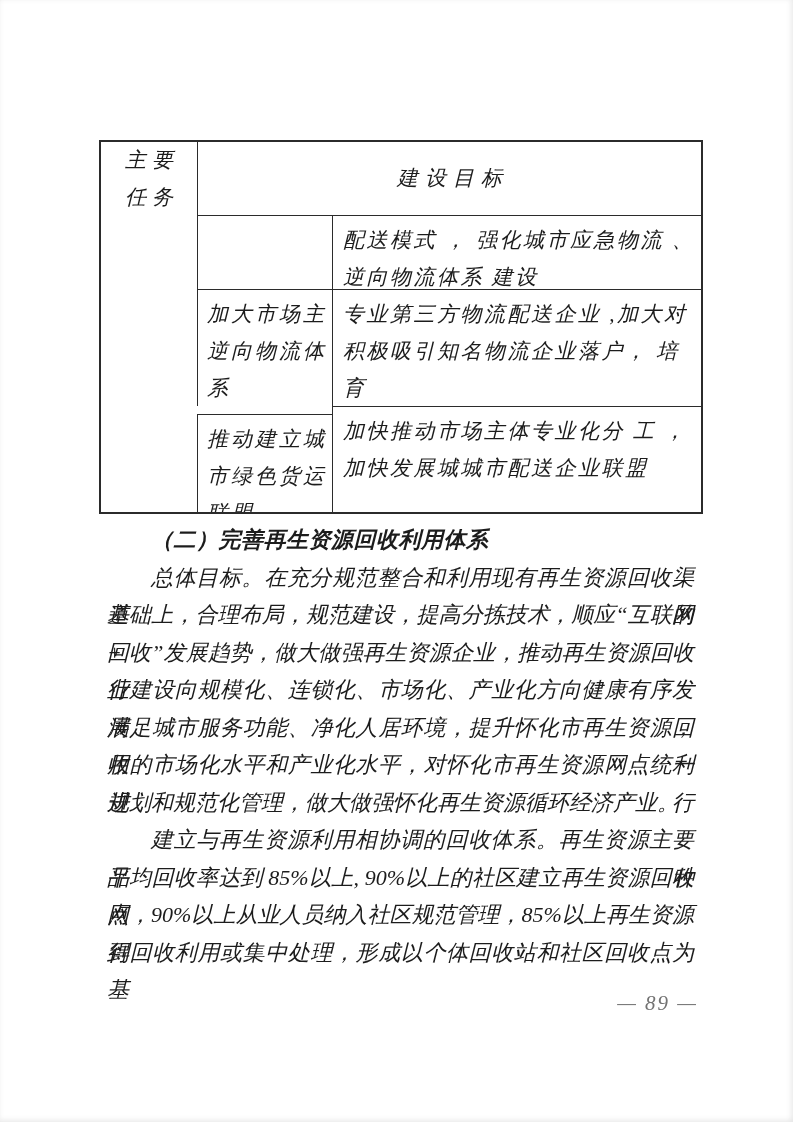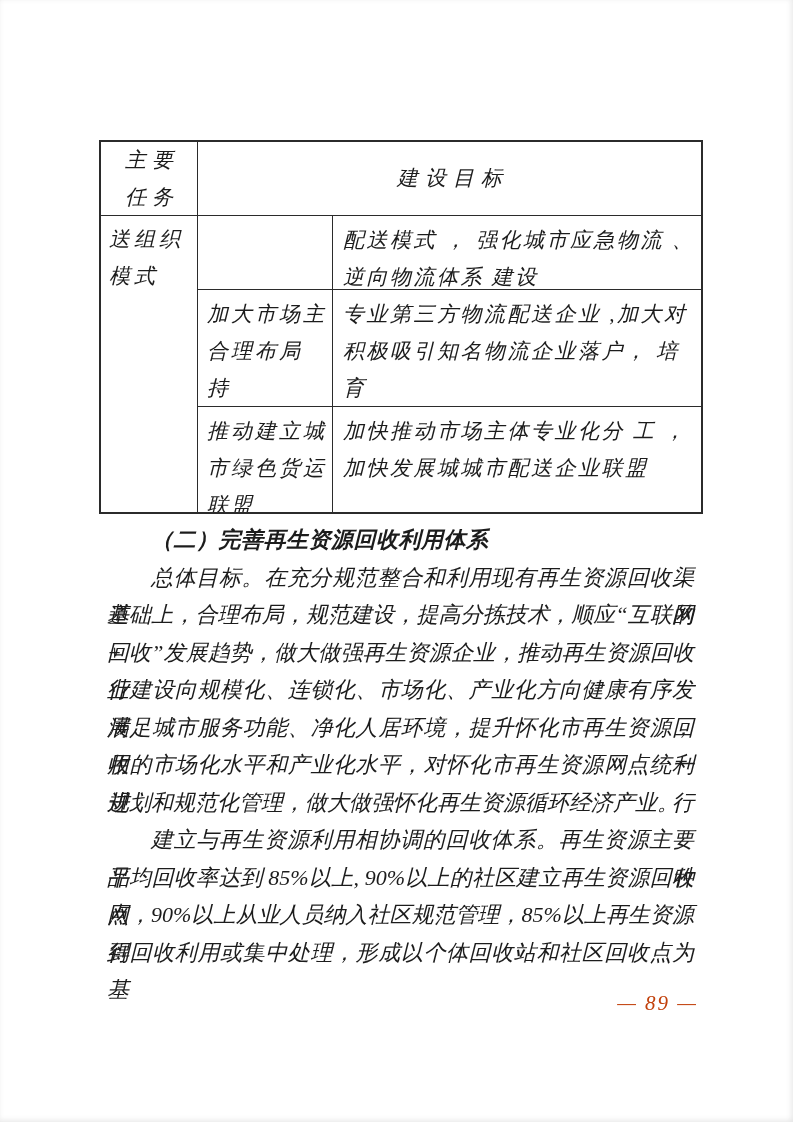--- a/index.html
+++ b/index.html
@@ -63,21 +63,21 @@
   .task-merged {
     grid-column: 1;
     grid-row: 2 / 5;
     padding: 5px 4px 0 8px;
     letter-spacing: 4px;
   }
   .sub-r1 { grid-column: 2; grid-row: 2; }
   .goal-r1 { grid-column: 3; grid-row: 2; }
   .sub-r2 { grid-column: 2; grid-row: 3; }
   .goal-r2 { grid-column: 3; grid-row: 3; }
-  .sub-r3 { grid-column: 2; grid-row: 4; }
+  .sub-r3 { grid-column: 2; grid-row: 4; margin-top: 8px; }
   .goal-r3 { grid-column: 3; grid-row: 4; }
   .sub-cell { padding: 6px 4px 0 9px; letter-spacing: 3px; }
   .goal-cell { padding: 6px 4px 0 10px; letter-spacing: 2.5px; }
 
   
   .content {
     position: absolute;
     left: 107px;
     top: 521px;
     width: 587px;
@@ -103,54 +103,50 @@
   .page-number {
     position: absolute;
     top: 990px;
     left: 540px;
     width: 158px;
     height: 26px;
     line-height: 26px;
     text-align: right;
     font-size: 21px;
     letter-spacing: 2px;
-    color: #c2410c;
+    color: #737373;
   }
 </style>
 </head>
 <body>
 
 <div class="page">
 
   <div class="doc-table">
 
     <div class="cell hdr-task">
       <div>主要</div>
       <div>任务</div>
     </div>
 
     <div class="cell hdr-goal bl">
       <span>建设目标</span>
     </div>
 
-    <div class="cell task-merged bt">
-      <div>送组织</div>
-      <div>模式</div>
-    </div>
 
     <div class="cell sub-cell sub-r1 bl bt"></div>
 
     <div class="cell goal-cell goal-r1 bl bt">
       <div>配送模式 ， 强化城市应急物流 、</div>
       <div>逆向物流体系 建设</div>
     </div>
 
     <div class="cell sub-cell sub-r2 bl bt">
       <div>加大市场主</div>
-      <div>合理布局</div>
+      <div>逆向物流体系</div>
       <div>持</div>
     </div>
 
     <div class="cell goal-cell goal-r2 bl bt">
       <div>专业第三方物流配送企业 ,加大对</div>
       <div>积极吸引知名物流企业落户， 培育</div>
 
     </div>
 
     <div class="cell sub-cell sub-r3 bl bt">

